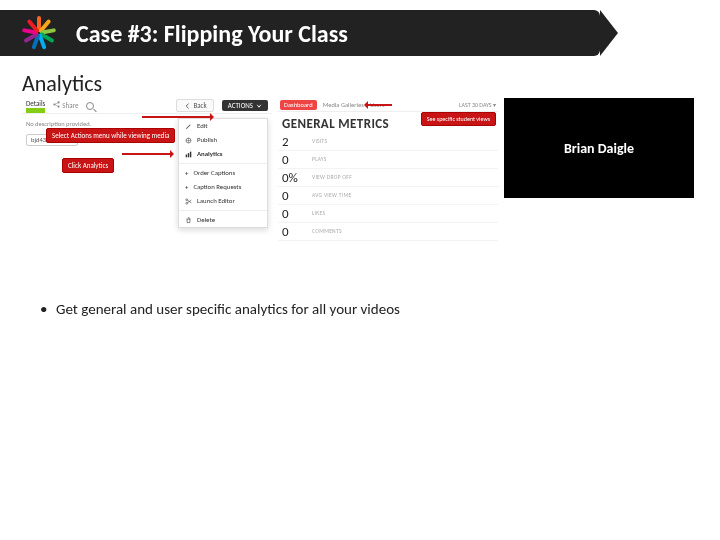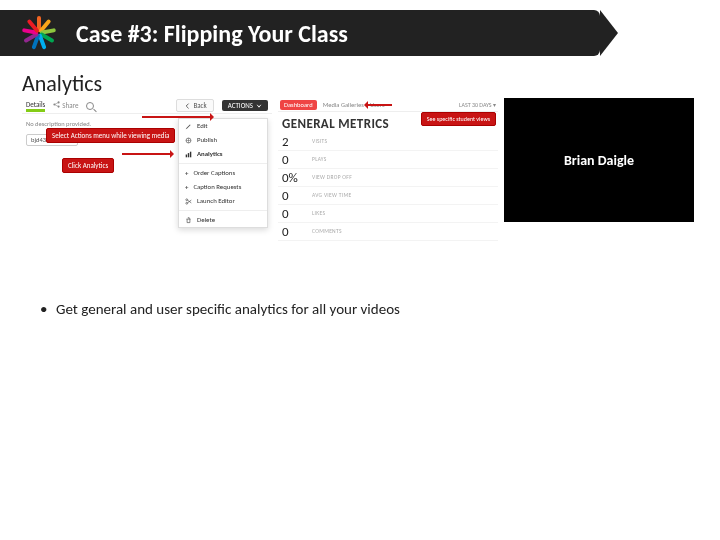--- a/index.html
+++ b/index.html
@@ -36,21 +36,21 @@
   .s2-tabs { display: flex; align-items: center; font-size: 6.5px; border-bottom: 1px solid #eee; height: 14px; padding: 0 2px; gap: 6px; }
   .s2-tabs .t { color: #888; }
   .s2-tabs .t.active { background: #ef4444; color: #fff; padding: 1px 4px; border-radius: 2px; }
   .s2-last { margin-left: auto; color: #888; font-size: 6px; }
   .s2-gm { font-size: 13px; font-weight: 700; color: #333; letter-spacing: .4px; margin: 4px 0 2px 4px; }
   .s2-row { display: flex; align-items: center; gap: 6px; padding: 0 4px; height: 18px; border-bottom: 1px solid #f3f3f3; }
   .s2-row .num { font-size: 13px; font-weight: 400; color: #222; width: 24px; }
   .s2-row .lbl { font-size: 5.5px; color: #aaa; letter-spacing: .3px; line-height: 1; }
 
   
-  .shot3 { width: 190px; height: 124px; background: #000; display: flex; align-items: center; justify-content: center; color: #fff; font-size: 14px; font-weight: 600; }
+  .shot3 { width: 190px; height: 100px; background: #000; display: flex; align-items: center; justify-content: center; color: #fff; font-size: 14px; font-weight: 600; }
 
   .bullets { position: absolute; top: 300px; left: 40px; right: 40px; font-size: 15px; color: #222; }
   .bullets li { margin-bottom: 4px; list-style: none; position: relative; padding-left: 16px; }
   .bullets li::before { content: "•"; position: absolute; left: 0; top: 0; }
 
   .tri { width: 0; height: 0; display: inline-block; }
   .magnify { width: 8px; height: 8px; border: 1px solid #888; border-radius: 50%; position: relative; }
   .magnify::after { content: ""; position: absolute; width: 4px; height: 1px; background: #888; transform: rotate(45deg); left: 6px; top: 7px; }
 </style>
 </head>
@@ -71,21 +71,21 @@
   <div class="slide-title">Case #3: Flipping Your Class</div>
 </div>
 <div class="header-tail"></div>
 
 <div class="section-title">Analytics</div>
 
 <div class="shots">
 
   <div class="shot shot1">
     <div class="s1-top">
-      <span style="border-bottom:3px solid #84cc16;color:#333">Details</span>
+      <span style="border-bottom:5px solid #84cc16;color:#333">Details</span>
       <span style="display:flex;align-items:flex-start;gap:2px;color:#888">
         <svg width="7" height="7" viewBox="0 0 10 10">
             <circle cx="2" cy="5" r="1.5" fill="#888"></circle>
             <circle cx="8" cy="2" r="1.5" fill="#888"></circle>
             <circle cx="8" cy="8" r="1.5" fill="#888"></circle>
             <path d="M2 5 L8 2 M2 5 L8 8" stroke="#888" stroke-width=".8"></path>
           </svg>
         <span>Share</span>
       </span>
       <span class="magnify"></span>

